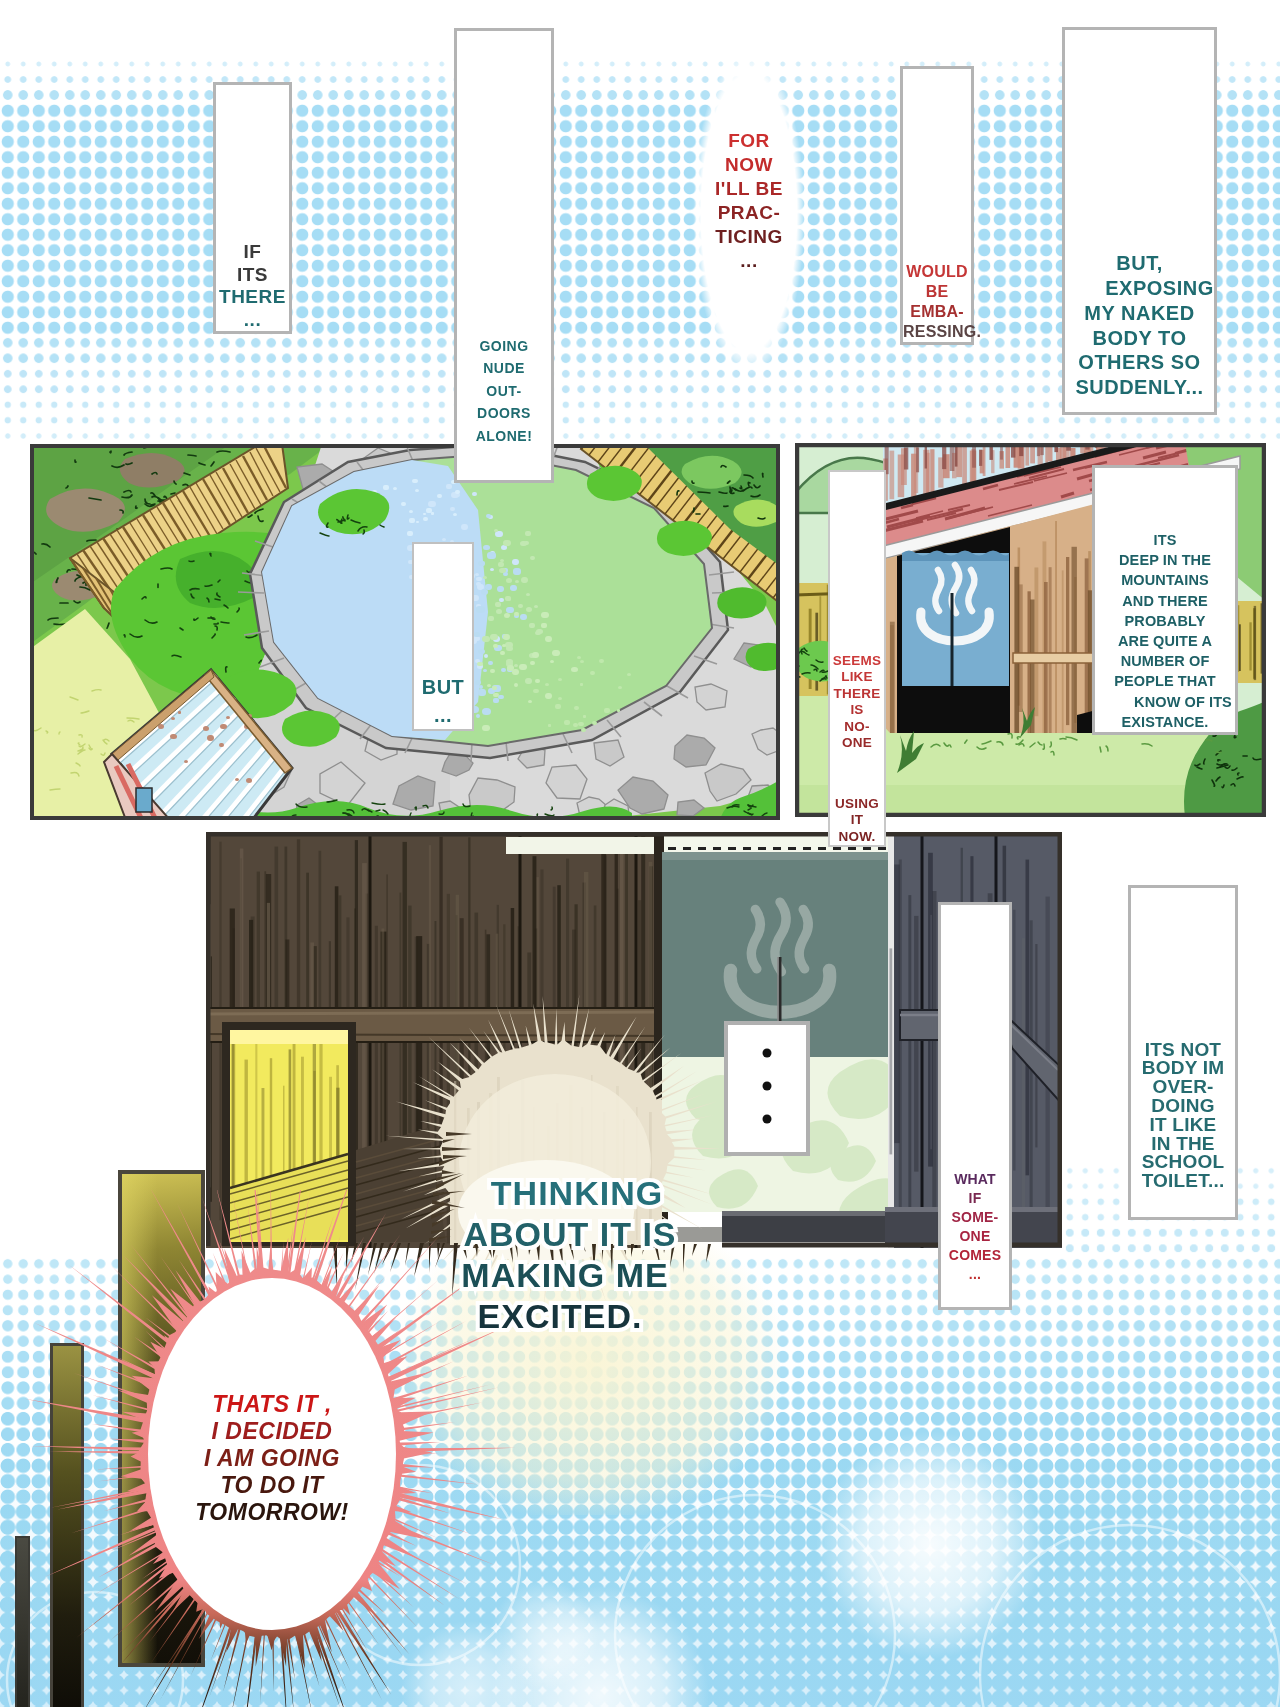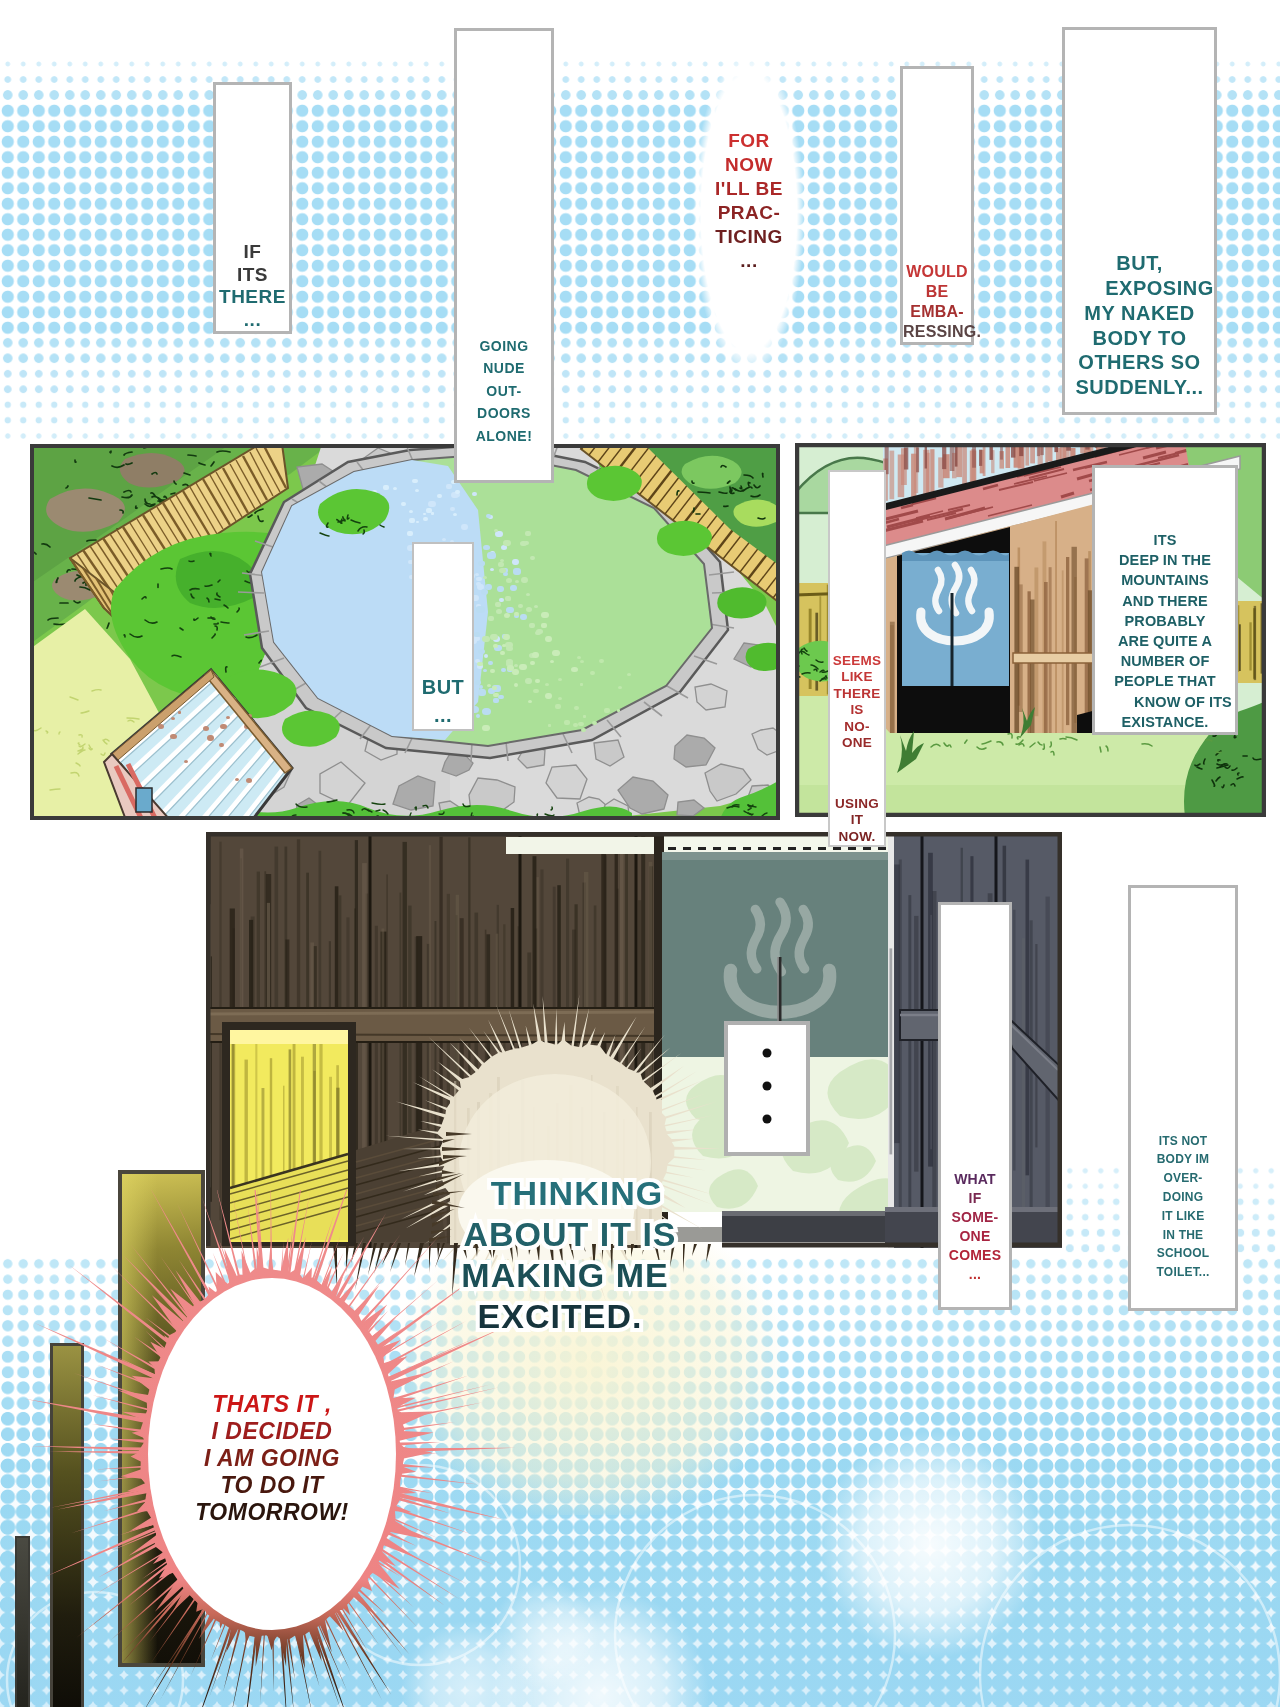--- a/index.html
+++ b/index.html
@@ -1308,21 +1308,21 @@
 
 <div class="box" style="left:938px;top:902px;width:74px;height:408px;border:3px solid #b4b4b4;font-size:14px;line-height:19px;letter-spacing:0.2px;padding-bottom:23px;">
       <div style="color:#5a2a5e;">WHAT</div>
       <div style="color:#7a2850;">IF</div>
       <div style="color:#a02545;">SOME-</div>
       <div style="color:#a82440;">ONE</div>
       <div style="color:#b22438;">COMES</div>
       <div style="color:#c03030;">...</div>
     </div>
 
-<div class="box" style="left:1128px;top:885px;width:110px;height:426px;border:3px solid #b4b4b4;font-size:12px;line-height:18.8px;letter-spacing:0.2px;padding-bottom:26px;">
+<div class="box" style="left:1128px;top:885px;width:110px;height:335px;border:3px solid #b4b4b4;font-size:19px;line-height:18.8px;letter-spacing:0.2px;padding-bottom:26px;">
       <div style="color:#266b70;">ITS NOT</div>
       <div style="color:#266b70;">BODY IM</div>
       <div style="color:#266b70;">OVER-</div>
       <div style="color:#266b70;">DOING</div>
       <div style="color:#266b70;">IT LIKE</div>
       <div style="color:#266b70;">IN THE</div>
       <div style="color:#266b70;">SCHOOL</div>
       <div style="color:#266b70;">TOILET...</div>
     </div>
 

